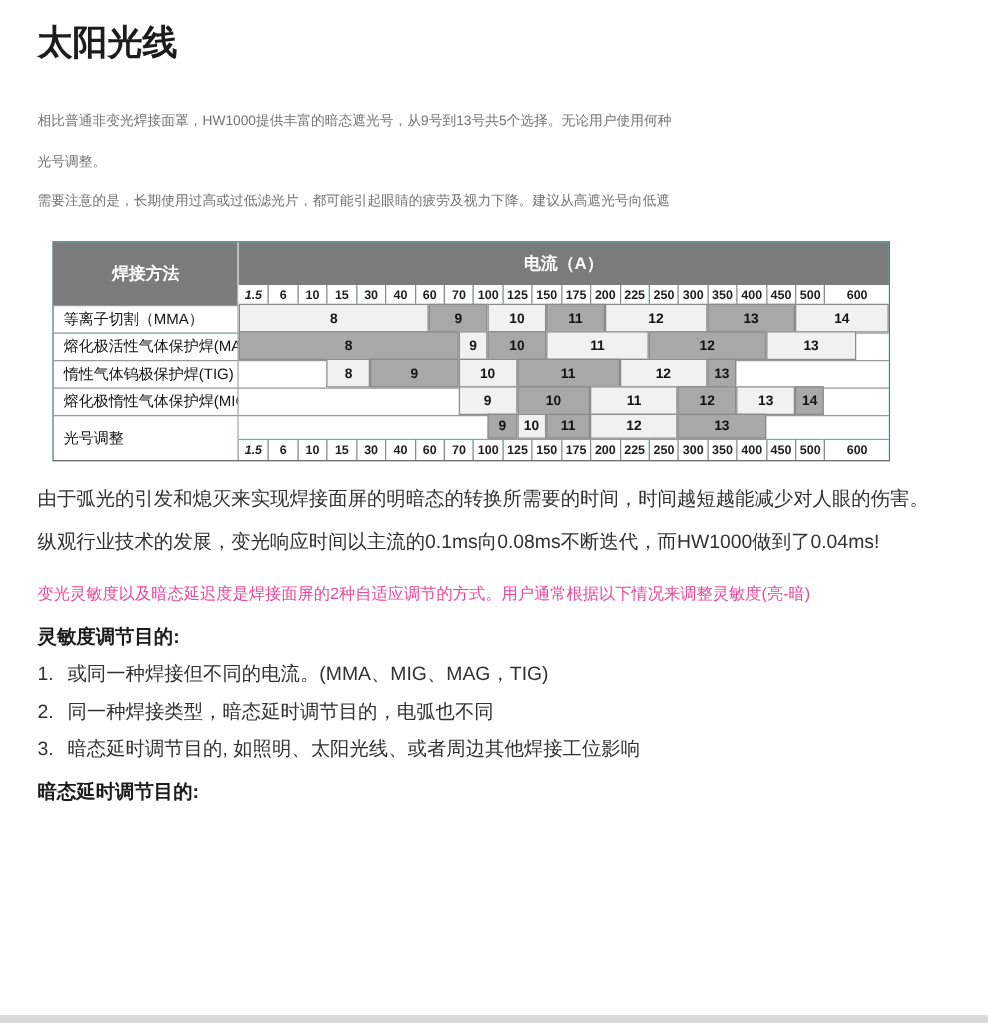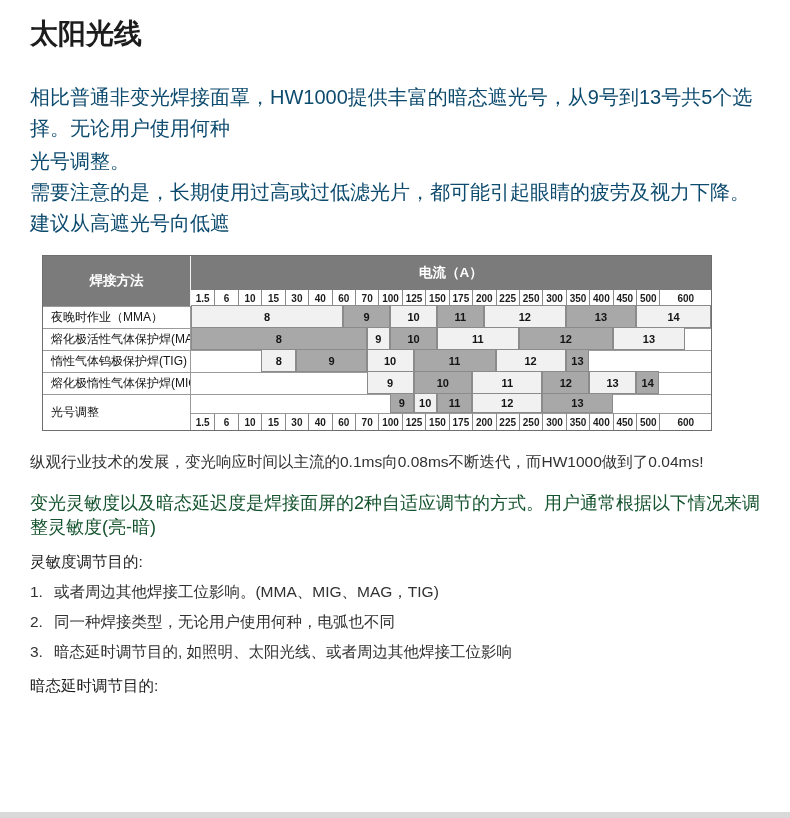--- a/index.html
+++ b/index.html
@@ -7,21 +7,21 @@
     width:790px;height:818px;overflow:hidden;position:relative;
     background:#ffffff;
     font-family:"Liberation Sans","DejaVu Sans",sans-serif;
     color:#2e2e2e;
   }
   .content{padding:16px 30px 0 30px;}
   .h1{
     font-size:28px;line-height:36px;font-weight:700;color:#1c1c1c;
     margin:0;
   }
-  .para{font-size:20px;line-height:31px;color:#0c4a6e;margin:0;}
+  .para{font-size:11px;line-height:31px;color:#737373;margin:0;}
   .para.first{margin-top:30px;}
   .para.second{margin-top:2px;}
   .para-line{display:block;}
 
   
   #shade-table{
     display:grid;
     grid-template-columns:148px repeat(40,1fr) 2.2fr 2.2fr;
     grid-template-rows:34px 16px 22px 22px 22px 22px 19px 17px;
     width:668px;
@@ -42,21 +42,21 @@
     display:flex;align-items:center;justify-content:center;
     font-size:13.5px;font-weight:700;
   }
   .scale-cell{
     display:flex;align-items:center;justify-content:center;
     font-size:10px;font-weight:700;color:#1d1d1d;
     border-left:1px solid #8b8b8b;
     background:#ffffff;
     overflow:hidden;white-space:nowrap;
   }
-  .scale-cell.first{border-left:none;}
+  .scale-cell.first{border-left:none;font-style:italic;}
   .scale-cell.bottom{border-top:1px solid #9a9a9a;}
   .method-label{
     display:flex;align-items:center;
     padding-left:8px;
     font-size:12px;color:#141414;
     border-top:1px solid #9a9a9a;
     border-right:1px solid #9a9a9a;
     background:#ffffff;
     white-space:nowrap;overflow:hidden;
   }
@@ -68,22 +68,22 @@
     border:1px solid #8b8b8b;
     margin-top:-1px;
   }
   .band.light{background:#f1f1f1;}
   .band.dark{background:#a8a8a8;}
 
   
   .h2{font-size:28px;line-height:36px;font-weight:700;color:#1c1c1c;margin:34px 0 0 0;}
   .h2.tight{margin-top:28px;}
   .para2{font-size:15.5px;line-height:34px;color:#313131;margin:14px 0 0 0;}
-  .intro{font-size:18px;line-height:24px;color:#14532d;margin:12px 0 0 0;}
-  .subhead{font-size:15.5px;line-height:22px;font-weight:400;color:#1c1c1c;margin:12px 0 0 0;}
+  .intro{font-size:13px;line-height:24px;color:#ec4899;margin:12px 0 0 0;}
+  .subhead{font-size:15.5px;line-height:22px;font-weight:700;color:#1c1c1c;margin:12px 0 0 0;}
   .num-list{margin:4px 0 0 0;}
   .num-item{display:flex;font-size:15.5px;line-height:22px;color:#313131;margin-top:8px;}
   .num{flex:0 0 auto;margin-right:11px;}
   .num-text{flex:1;}
   .bottom-bar{
     position:absolute;left:0;right:0;bottom:0;height:6px;
     background:#d9d9d9;
   }
 </style>
 </head>
@@ -140,21 +140,21 @@
       <div class="scale-cell" style="grid-area: 2 / 34 / auto / 36;">350</div>
       <div class="scale-cell bottom" style="grid-area: 8 / 34 / auto / 36;">350</div>
       <div class="scale-cell" style="grid-area: 2 / 36 / auto / 38;">400</div>
       <div class="scale-cell bottom" style="grid-area: 8 / 36 / auto / 38;">400</div>
       <div class="scale-cell" style="grid-area: 2 / 38 / auto / 40;">450</div>
       <div class="scale-cell bottom" style="grid-area: 8 / 38 / auto / 40;">450</div>
       <div class="scale-cell" style="grid-area: 2 / 40 / auto / 42;">500</div>
       <div class="scale-cell bottom" style="grid-area: 8 / 40 / auto / 42;">500</div>
       <div class="scale-cell" style="grid-area: 2 / 42 / auto / 44;">600</div>
       <div class="scale-cell bottom" style="grid-area: 8 / 42 / auto / 44;">600</div>
-      <div class="method-label" style="grid-area: 3 / 1 / auto / 2;">夜晚时作业（MMA）</div>
+      <div class="method-label" style="grid-area: 3 / 1 / auto / 2;">等离子切割（MMA）</div>
       <div class="row-track" style="grid-area: 3 / 2 / auto / 44;"></div>
       <div class="band light" style="grid-area: 3 / 2 / auto / 15;">8</div>
       <div class="band dark" style="grid-area: 3 / 15 / auto / 19;">9</div>
       <div class="band light" style="grid-area: 3 / 19 / auto / 23;">10</div>
       <div class="band dark" style="grid-area: 3 / 23 / auto / 27;">11</div>
       <div class="band light" style="grid-area: 3 / 27 / auto / 34;">12</div>
       <div class="band dark" style="grid-area: 3 / 34 / auto / 40;">13</div>
       <div class="band light" style="grid-area: 3 / 40 / auto / 44;">14</div>
       <div class="method-label" style="grid-area: 4 / 1 / auto / 2;">熔化极活性气体保护焊(MAG)</div>
       <div class="row-track" style="grid-area: 4 / 2 / auto / 44;"></div>
@@ -183,34 +183,35 @@
       <div class="method-label" style="grid-area: 7 / 1 / 9 / 2;">光号调整</div>
       <div class="row-track" style="grid-area: 7 / 2 / auto / 44;"></div>
       <div class="band dark" style="grid-area: 7 / 19 / auto / 21;">9</div>
       <div class="band light" style="grid-area: 7 / 21 / auto / 23;">10</div>
       <div class="band dark" style="grid-area: 7 / 23 / auto / 26;">11</div>
       <div class="band light" style="grid-area: 7 / 26 / auto / 32;">12</div>
       <div class="band dark" style="grid-area: 7 / 32 / auto / 38;">13</div>
     </div>
 
   <p class="para2">
+    <span class="para-line">由于弧光的引发和熄灭来实现焊接面屏的明暗态的转换所需要的时间，时间越短越能减少对人眼的伤害。</span>
     <span class="para-line">纵观行业技术的发展，变光响应时间以主流的0.1ms向0.08ms不断迭代，而HW1000做到了0.04ms!</span>
   </p>
 
   <p class="intro">变光灵敏度以及暗态延迟度是焊接面屏的2种自适应调节的方式。用户通常根据以下情况来调整灵敏度(亮-暗)</p>
 
   <p class="subhead">灵敏度调节目的:</p>
   <div class="num-list">
       <div class="num-item">
         <div class="num">1.</div>
-        <div class="num-text">或者周边其他焊接工位影响。(MMA、MIG、MAG，TIG)</div>
+        <div class="num-text">或同一种焊接但不同的电流。(MMA、MIG、MAG，TIG)</div>
       </div>
       <div class="num-item">
         <div class="num">2.</div>
-        <div class="num-text">同一种焊接类型，无论用户使用何种，电弧也不同</div>
+        <div class="num-text">同一种焊接类型，暗态延时调节目的，电弧也不同</div>
       </div>
       <div class="num-item">
         <div class="num">3.</div>
         <div class="num-text">暗态延时调节目的, 如照明、太阳光线、或者周边其他焊接工位影响</div>
       </div>
     </div>
 
   <p class="subhead">暗态延时调节目的:</p>
 
 </div>

